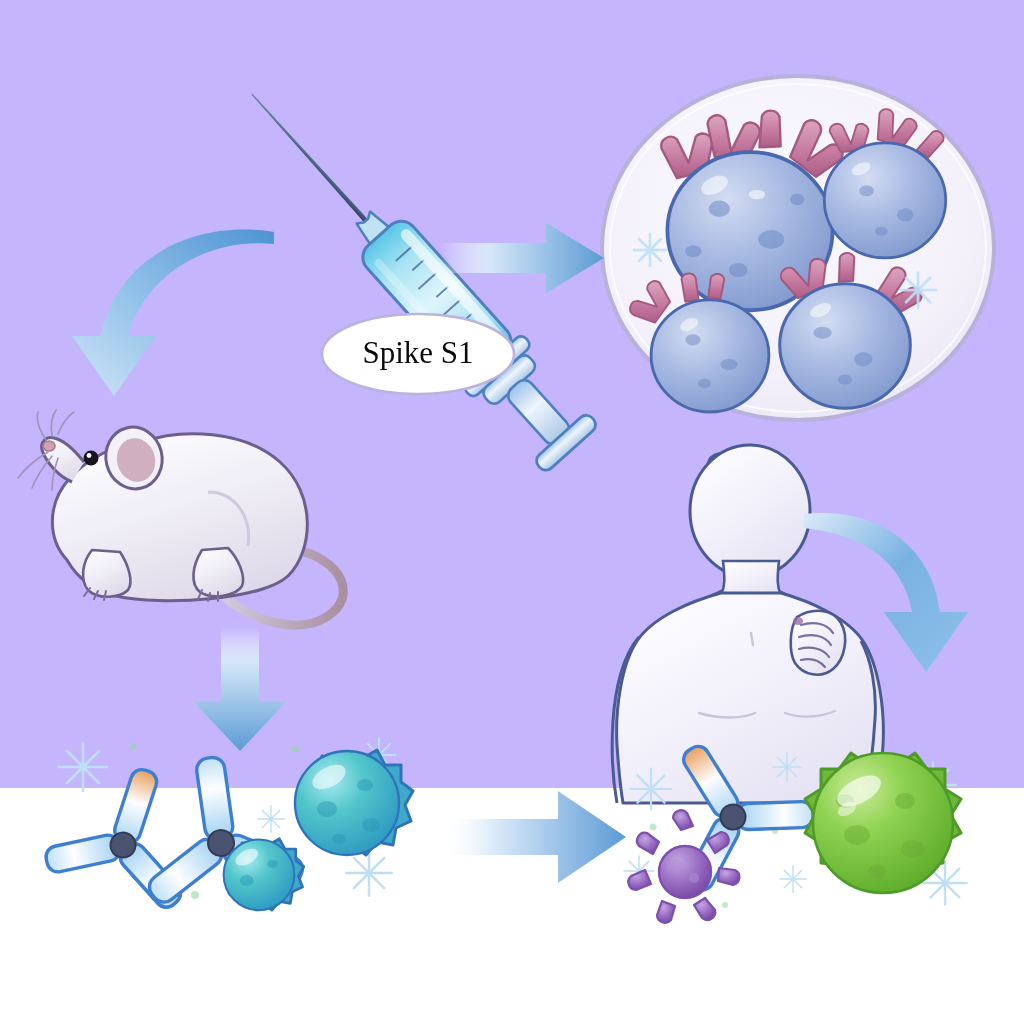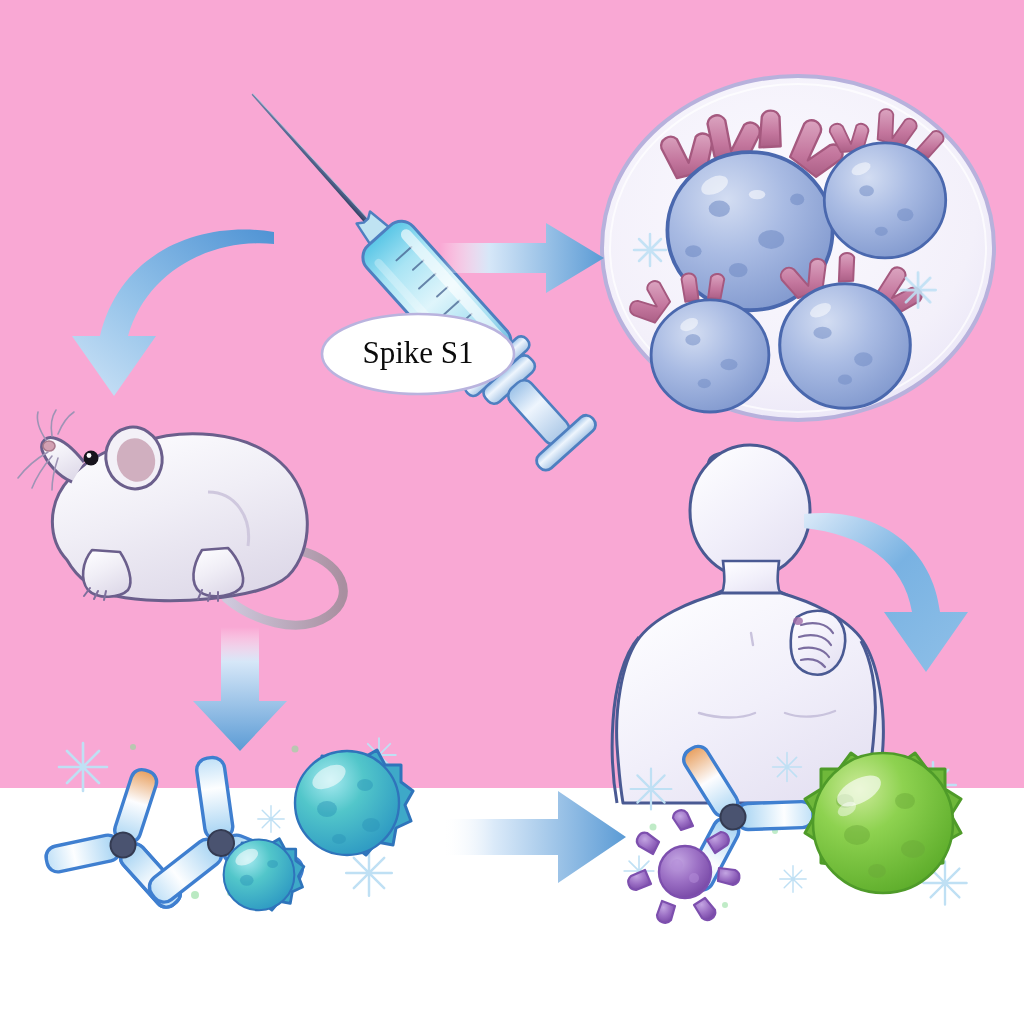--- a/index.html
+++ b/index.html
@@ -2,21 +2,21 @@
 <html><head>
 <meta charset="utf-8">
 <title>Spike S1 Immunization Workflow</title>
 <style>
   html,body{margin:0;padding:0;background:#ffffff;}
   body{
     width:1024px;height:1024px;overflow:hidden;
     font-family:"Liberation Serif", serif;
     position:relative;
   }
-  #stage{position:relative;width:1024px;height:788px;background:#f9a8d4;}
+  #stage{position:relative;width:1024px;height:788px;background:#c4b5fd;}
   .node{position:absolute;}
   svg{display:block;overflow:visible;}
   .label-text{
     font-family:"Liberation Serif","DejaVu Serif",serif;
     font-size:31px;fill:#0b0b0b;
     dominant-baseline:middle;text-anchor:middle;
   }
 </style>
 </head>
 <body>

